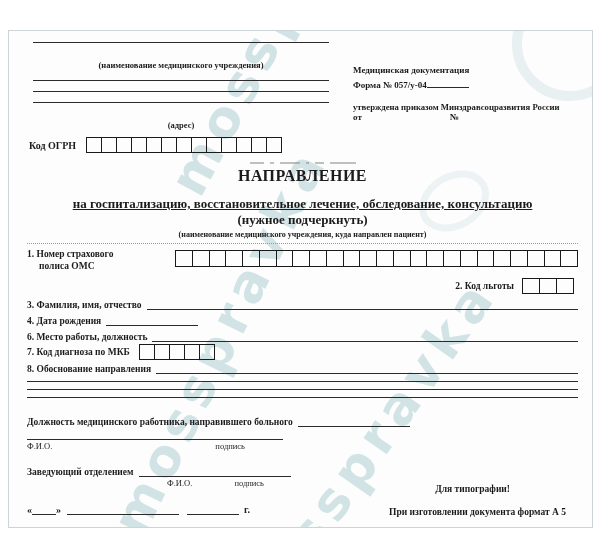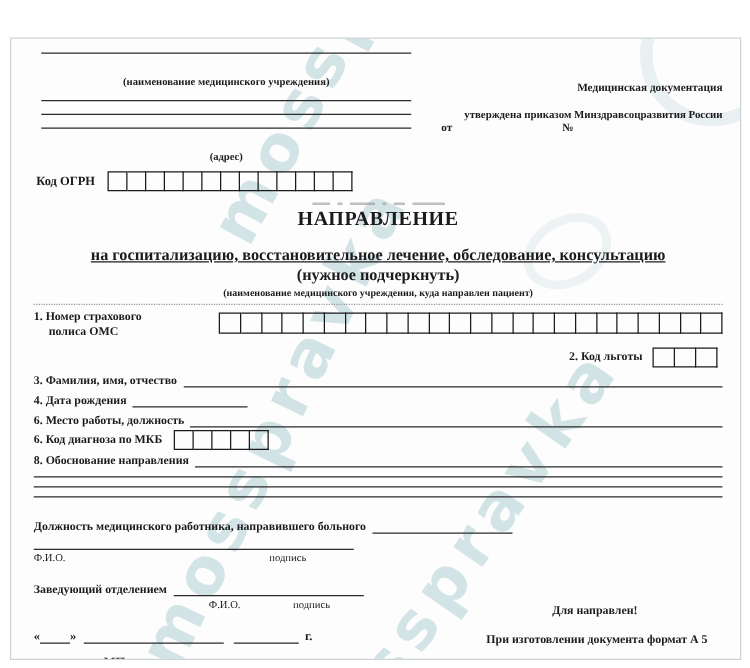--- a/index.html
+++ b/index.html
@@ -22,21 +22,21 @@
 
   
   .hdr{display:flex;align-items:flex-start;}
   .hdr-left{width:308px;text-align:center;}
   .ministry{font-weight:bold;font-size:9.5px;line-height:1.3;padding:0 18px;}
   .rule{border-bottom:1px solid #2a2a2a;height:0;}
   .hdr-left .rule{margin:3px 6px 0 6px;}
   .cap{font-size:8.5px;font-weight:bold;margin-top:17px;}
   .ogrn-row{display:flex;align-items:center;margin:7px 0 0 2px;text-align:left;}
   .ogrn-row .lbl{font-weight:bold;font-size:10px;margin-right:10px;}
-  .hdr-right{margin-left:18px;flex:1;font-size:9px;font-weight:bold;padding-top:26px;line-height:1.25;text-align:right;}
+  .hdr-right{margin-left:18px;flex:1;font-size:9px;font-weight:bold;padding-top:26px;line-height:1.25;}
   .form-line{display:flex;align-items:baseline;margin-top:1px;}
   .fill{display:inline-block;border-bottom:1px solid #2a2a2a;height:10px;}
   .approved{margin-top:10px;white-space:nowrap;font-size:8.7px;font-family:Liberation Serif, serif;}
   .fromnum{display:flex;}
   .fromnum .num{margin-left:88px;}
 
   
   .boxes{display:flex;}
   .boxes .cell{height:14px;border:1px solid #1a1a1a;border-left-width:0;background:transparent;}
   .boxes .cell:first-child{border-left-width:1px;}
@@ -122,20 +122,24 @@
                 <span class="cell"></span>
                 <span class="cell"></span>
                 <span class="cell"></span>
                 <span class="cell"></span>
                 <span class="cell"></span>
               </span>
           </div>
         </div>
         <div class="hdr-right">
           <div>Медицинская документация</div>
+          <div class="form-line">
+            <span>Форма № 057/у-04</span>
+            <span class="fill" style="width:42px;"></span>
+          </div>
           <div class="approved">утверждена приказом Минздравсоцразвития России</div>
           <div class="fromnum">
             <span>от</span>
             <span class="num">№</span>
           </div>
         </div>
       </div>
 
       <div class="title-block">
         <div class="faded">
@@ -201,21 +205,21 @@
       </div>
       <div class="frow">
         <span class="lbl">4. Дата рождения</span>
         <span class="line short"></span>
       </div>
       <div class="frow">
         <span class="lbl">6. Место работы, должность</span>
         <span class="line"></span>
       </div>
       <div class="frow" style="align-items:center;">
-        <span class="lbl">6. Код диагноза по МКБ</span>
+        <span class="lbl">7. Код диагноза по МКБ</span>
         <span class="boxes w15">
             <span class="cell"></span>
             <span class="cell"></span>
             <span class="cell"></span>
             <span class="cell"></span>
             <span class="cell"></span>
           </span>
       </div>
       <div class="frow">
         <span class="lbl">8. Обоснование направления</span>
@@ -249,19 +253,19 @@
         <span class="seg" style="width:24px;"></span>
         <span>»</span>
         <span class="seg" style="width:112px;margin-left:6px;"></span>
         <span class="seg" style="width:52px;margin-left:8px;"></span>
         <span style="margin-left:5px;">г.</span>
       </div>
 
       <div class="stamp">МП</div>
 
       <div class="footer">
-        <div class="typo">Для направлен!</div>
+        <div class="typo">Для типографии!</div>
         <div>При изготовлении документа формат А 5</div>
       </div>
 
     </div>
   </div>
 </div>
 
 </body></html>

